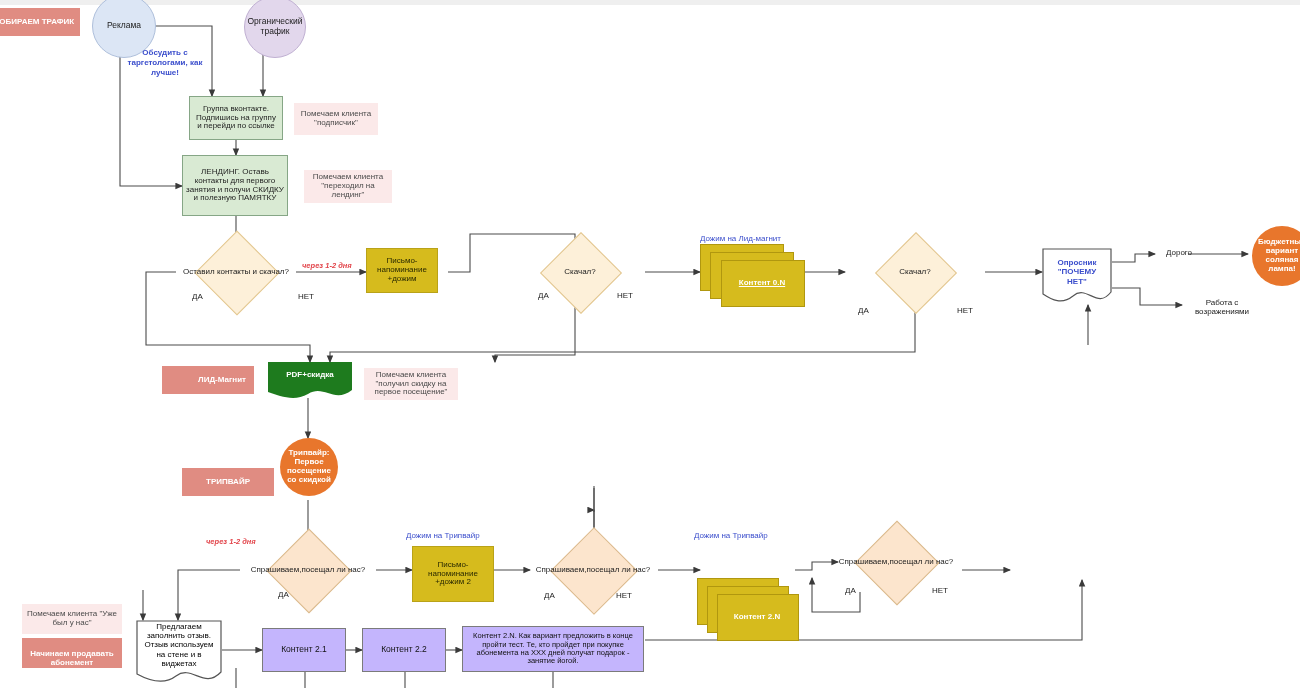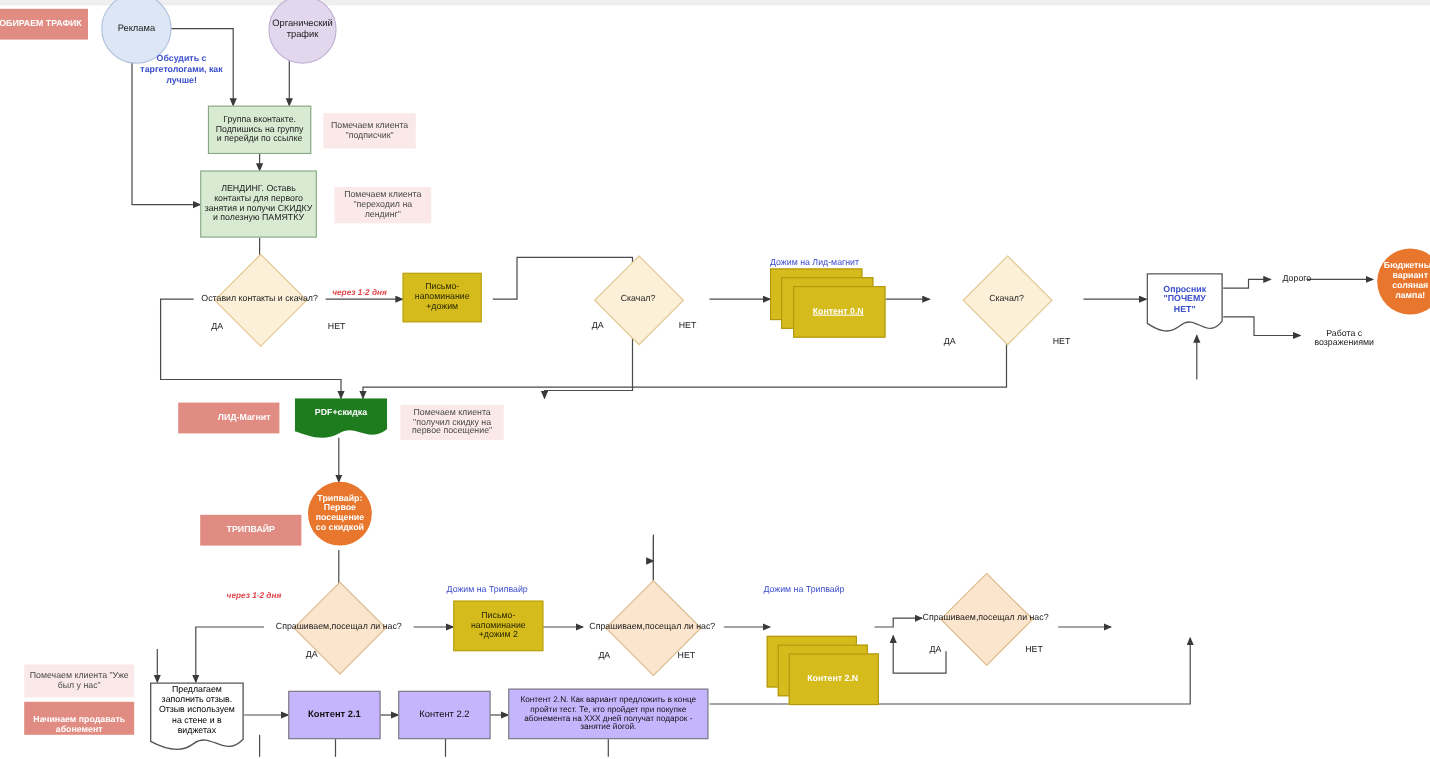--- a/index.html
+++ b/index.html
@@ -252,21 +252,21 @@
   <div class="rednote" style="left:206px;top:537px;">через 1-2 дня</div>
 
   <div class="diamond-wrap" style="left:240px;top:541px;width:136px;height:58px;">
     <div class="diamond" style="left:39px;top:0px;width:58px;height:58px;"></div>
     <div class="dlabel">Спрашиваем,посещал ли нас?</div>
   </div>
   <div class="yesno" style="left:278px;top:590px;">ДА</div>
 
   <div class="bluenote" style="left:406px;top:531px;">Дожим на Трипвайр</div>
 
-  <div class="node goldbox" style="left:412px;top:546px;width:82px;height:46px;">
+  <div class="node goldbox" style="left:412px;top:546px;width:82px;height:56px;">
     <span class="txt">Письмо-напоминание +дожим 2</span>
   </div>
 
   <div class="diamond-wrap" style="left:528px;top:540px;width:130px;height:60px;">
     <div class="diamond" style="left:35px;top:0px;width:60px;height:60px;"></div>
     <div class="dlabel">Спрашиваем,посещал ли нас?</div>
   </div>
   <div class="yesno" style="left:544px;top:591px;">ДА</div>
   <div class="yesno" style="left:616px;top:591px;">НЕТ</div>
 
@@ -290,21 +290,21 @@
     <span class="txt">Помечаем клиента "Уже был у нас"</span>
   </div>
 
   <div class="docshape" style="left:136px;top:620px;width:86px;height:68px;">
     <svg viewBox="0 0 86 68" preserveAspectRatio="none">
       <path d="M1,1 L85,1 L85,52 C68,70 56,44 40,56 C27,66 12,60 1,54 Z" fill="#ffffff" stroke="#555" stroke-width="1.2"></path>
     </svg>
     <div class="doctext" style="padding-bottom:20px;">Предлагаем заполнить отзыв. Отзыв используем на стене и в виджетах</div>
   </div>
 
-  <div class="node rect" style="left:262px;top:628px;width:84px;height:44px;font-weight:bold;">
+  <div class="node rect" style="left:262px;top:628px;width:84px;height:44px;">
     <span class="txt">Контент 2.1</span>
   </div>
 
   <div class="node rect" style="left:362px;top:628px;width:84px;height:44px;">
     <span class="txt">Контент 2.2</span>
   </div>
 
   <div class="node rect" style="left:462px;top:626px;width:182px;height:46px;font-size:7.5px;">
     <span class="txt">Контент 2.N. Как вариант предложить в конце пройти тест. Те, кто пройдет при покупке абонемента  на ХХХ дней получат подарок - занятие йогой.</span>
   </div>

